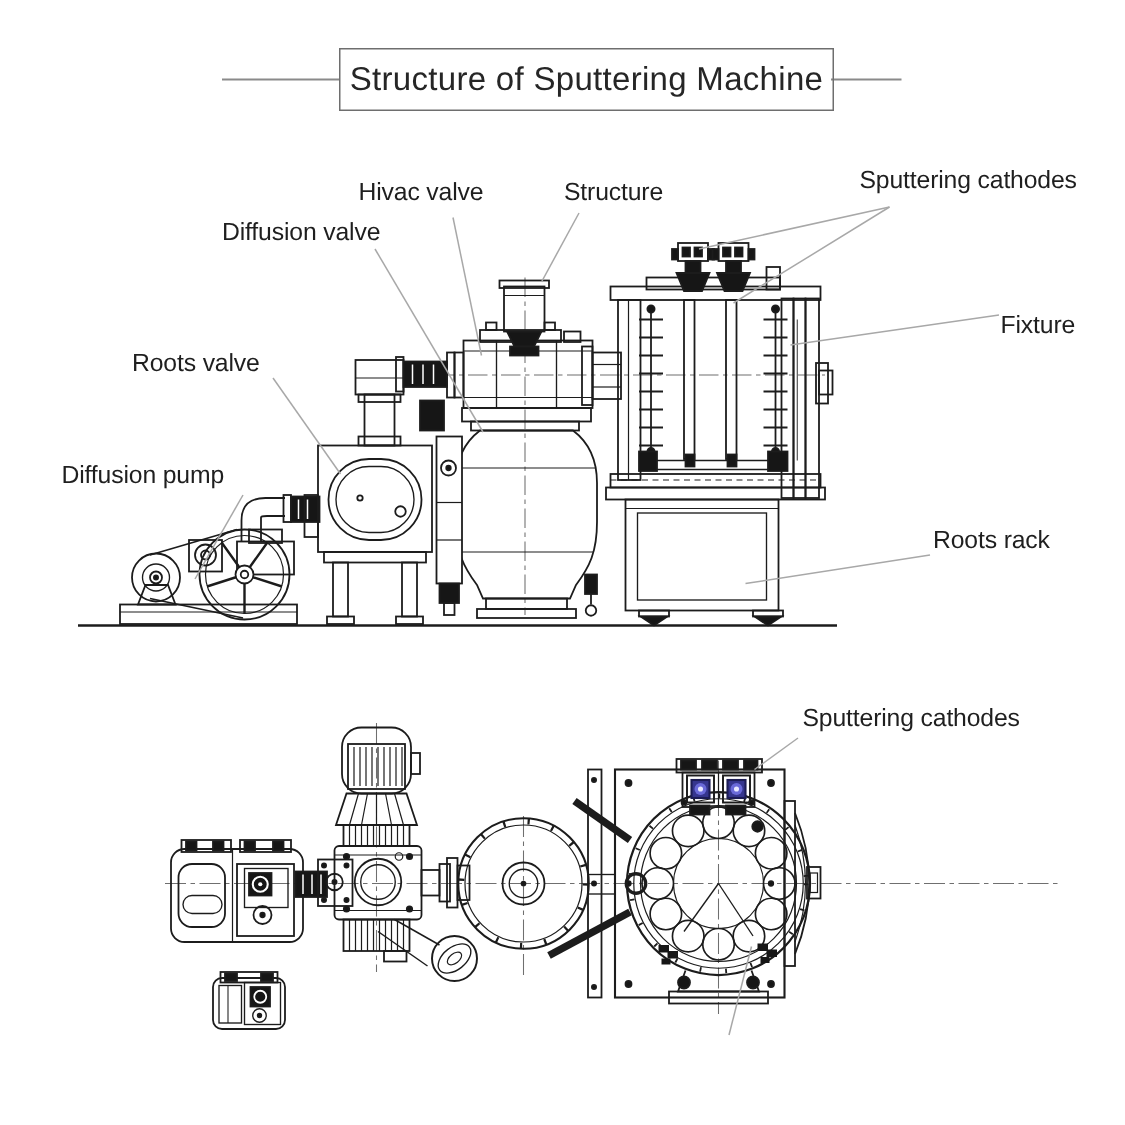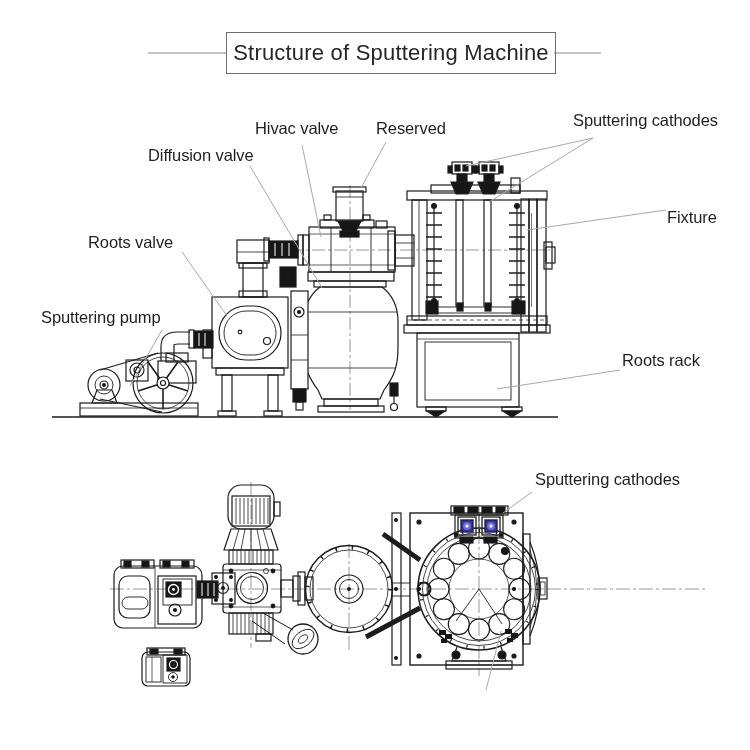--- a/index.html
+++ b/index.html
@@ -389,22 +389,22 @@
     <line x1="162" y1="330" x2="130" y2="386"></line>
     <line x1="620" y1="370" x2="497" y2="389"></line>
     <line x1="532" y1="492" x2="503" y2="513"></line>
     <line x1="486" y1="690" x2="501" y2="631"></line>
   </g>
 </svg>
 
 <div id="title-box">Structure of Sputtering Machine</div>
 
 <div class="lbl" style="left:148px;top:146px">Diffusion valve</div>
-<div class="lbl" style="left:255px;top:119px">Hivac valve</div>
-<div class="lbl" style="left:376px;top:119px">Reserved</div>
+<div class="lbl" style="left:239px;top:119px">Hivac valve</div>
+<div class="lbl" style="left:376px;top:119px">Structure</div>
 <div class="lbl" style="left:573px;top:111px">Sputtering cathodes</div>
 <div class="lbl" style="left:667px;top:208px">Fixture</div>
 <div class="lbl" style="left:88px;top:233px">Roots valve</div>
-<div class="lbl" style="left:41px;top:308px">Sputtering pump</div>
+<div class="lbl" style="left:41px;top:308px">Diffusion pump</div>
 <div class="lbl" style="left:622px;top:351px">Roots rack</div>
 <div class="lbl" style="left:535px;top:470px">Sputtering cathodes</div>
 
 </div>
 
 </body></html>

